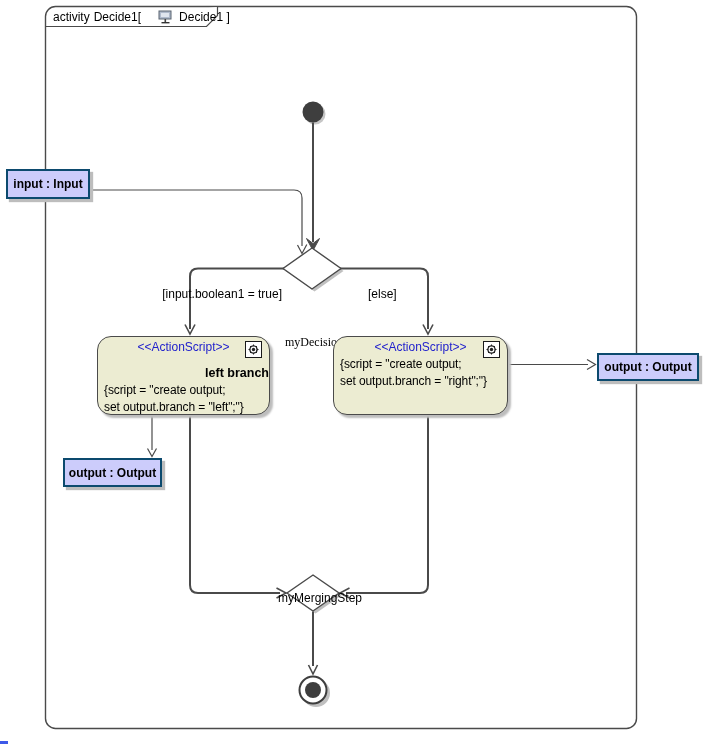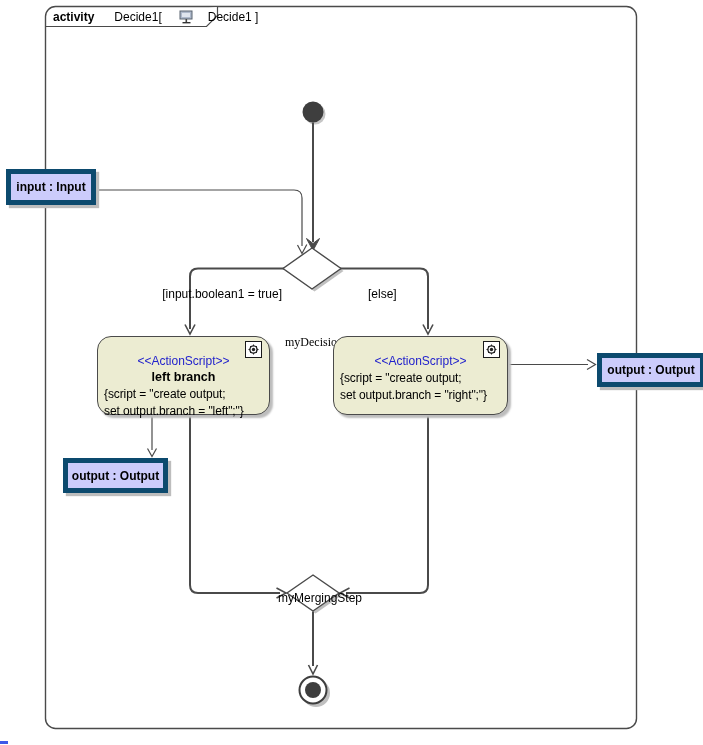--- a/index.html
+++ b/index.html
@@ -7,46 +7,46 @@
     position:relative; width:703px; height:745px; background:#ffffff;
     font-family:"Liberation Sans", sans-serif; color:#000; overflow:hidden;
   }
   .canvas svg.wires { position:absolute; left:0; top:0; }
 
   
   .tab-text {
     position:absolute; left:53px; top:9px; height:16px;
     font-size:12px; display:flex; align-items:center; white-space:nowrap;
   }
-  .tab-text .kw { font-weight:bold; margin-right:20px; }
+  .tab-text .kw { font-weight:normal; margin-right:4px; }
   .tab-text .np { margin-right:17px; }
-  .tab-text .dp { margin-left:14px; }
+  .tab-text .dp { margin-left:6px; }
   .diagram-icon { display:inline-block; width:15px; height:14px; }
 
   
   .pin {
-    position:absolute; background:#ccccfb; border:5px solid #0c4a6e;
+    position:absolute; background:#ccccfb; border:2px solid #0c4a6e;
     box-shadow:3px 3px 1px #bdbdbd;
     font-size:12px; font-weight:bold; text-align:right;
     display:flex; align-items:center; justify-content:center; white-space:nowrap;
   }
   .pin.input  { left:6px;  top:169px; width:80px; height:26px; }
   .pin.out-l  { left:63px; top:458px; width:95px; height:25px; }
   .pin.out-r  { left:597px; top:353px; width:98px; height:24px; }
 
   
   .action {
     position:absolute; width:173px; height:79px; box-sizing:border-box;
     background:#ececd2; border:1.5px solid #4a4a4a; border-radius:14px;
-    box-shadow:3px 3px 2px #bdbdbd; padding-top:17px;
+    box-shadow:3px 3px 2px #bdbdbd; padding-top:3px;
   }
   .action.left  { left:97px;  top:336px; }
   .action.right { left:333px; top:336px; width:175px; }
   .action .stereo { text-align:center; font-size:12px; color:#2222cc; }
-  .action .aname  { text-align:center; font-size:12.5px; font-weight:bold; margin-top:2px; }
+  .action .aname  { text-align:right; font-size:12.5px; font-weight:bold; margin-top:12px; }
   .action .script { font-size:12px; margin:3px 0 0 6px; white-space:nowrap; letter-spacing:-0.1px; }
   .badge {
     position:absolute; top:4px; right:7px; width:15px; height:15px;
     background:#ffffff; border:1px solid #1a1a1a;
     display:flex; align-items:center; justify-content:center;
   }
 
   
   .lbl { position:absolute; font-size:12px; white-space:nowrap;margin-top:38px; }
   .lbl.right { text-align:right; }

